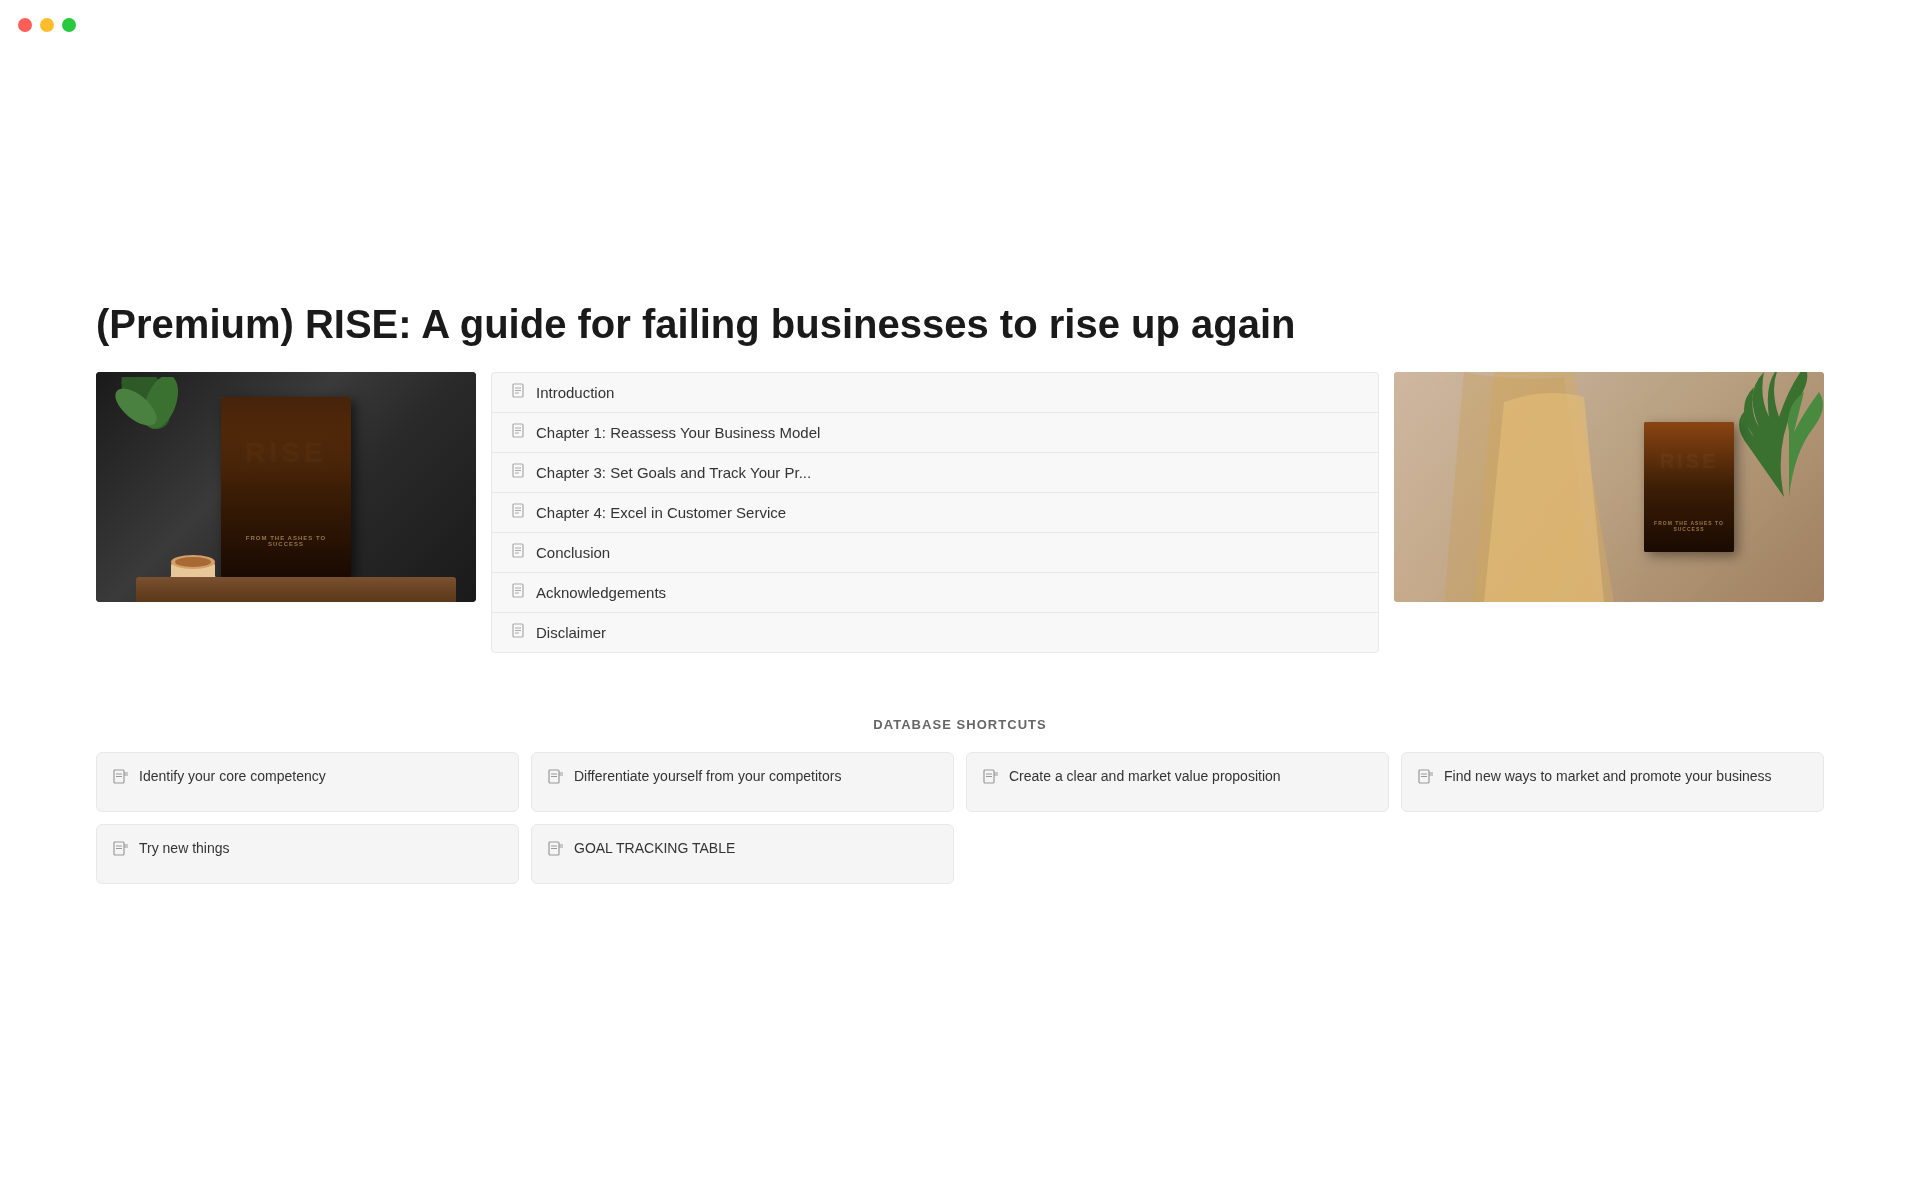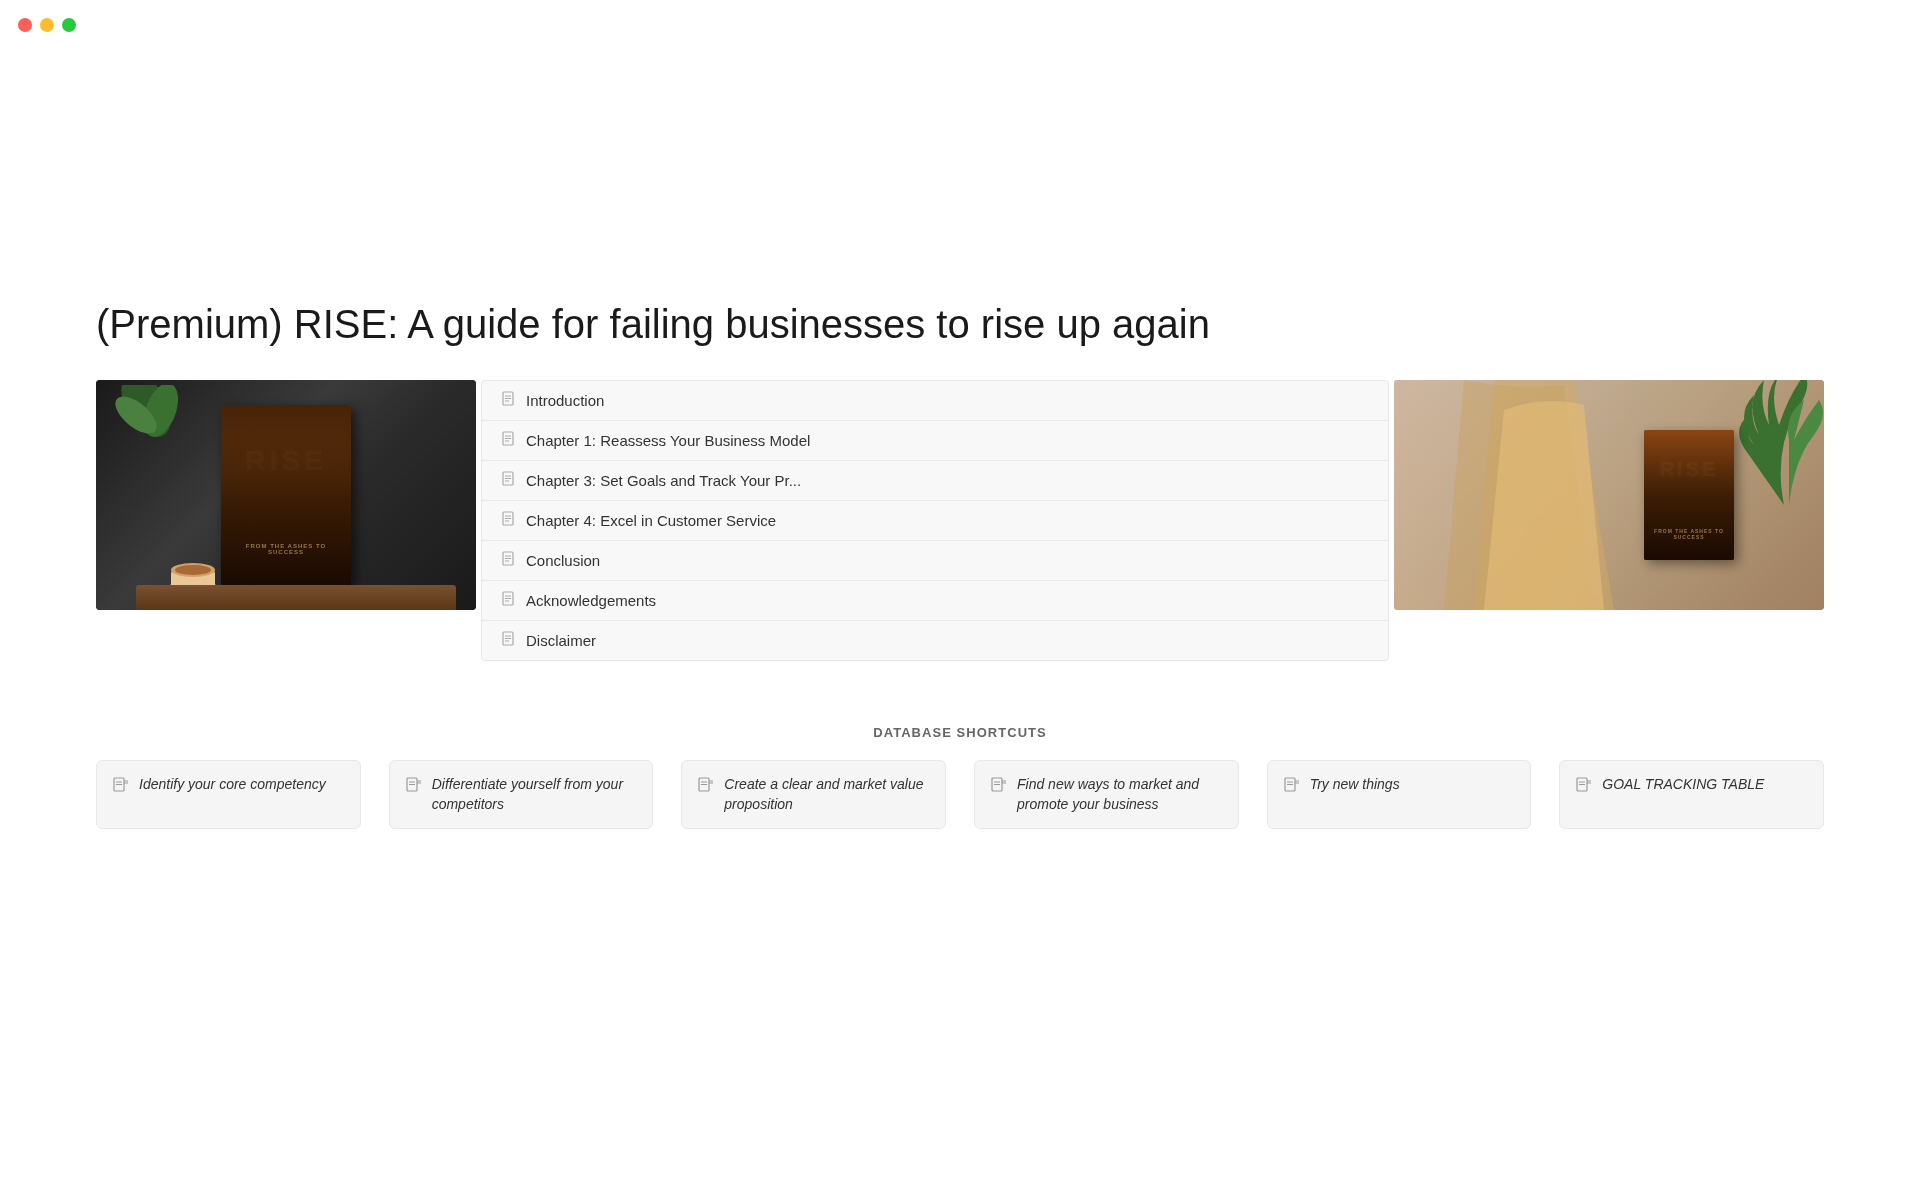--- a/index.html
+++ b/index.html
@@ -32,30 +32,30 @@
 
     
     .main-content {
       padding: 300px 96px 80px 96px;
       max-width: 1920px;
     }
 
     
     .page-title {
       font-size: 40px;
-      font-weight: 400;
+      font-weight: 700;
       color: #1a1a1a;
-      margin-bottom: 32px;
+      margin-bottom: 24px;
       line-height: 1.2;
     }
 
     
     .hero-section {
       display: flex;
-      gap: 5px;
+      gap: 15px;
       margin-bottom: 64px;
       align-items: flex-start;
     }
 
     .hero-image-left {
       width: 380px;
       height: 230px;
       background: #2a2a2a;
       border-radius: 4px;
       overflow: hidden;
@@ -218,23 +218,22 @@
       font-weight: 700;
       color: #666;
       letter-spacing: 0.08em;
       margin-bottom: 20px;
       text-transform: uppercase;
       text-align: center;
     }
 
     .shortcuts-grid {
       display: grid;
-      grid-template-columns: repeat(6, 1fr);
-      gap: 28px;
-      font-style: italic;
+      grid-template-columns: repeat(4, 1fr);
+      gap: 12px;
     }
 
     .shortcut-card {
       background: #f5f5f5;
       border: 1px solid #e8e8e8;
       border-radius: 6px;
       padding: 14px 16px;
       display: flex;
       align-items: flex-start;
       gap: 10px;

